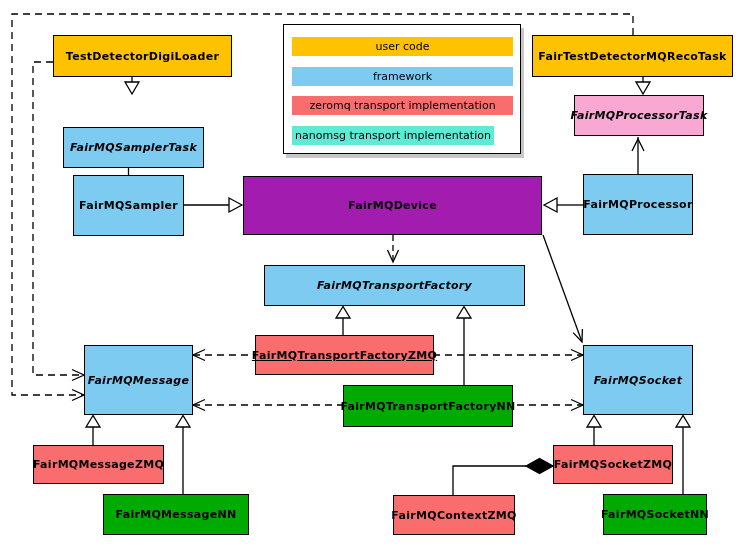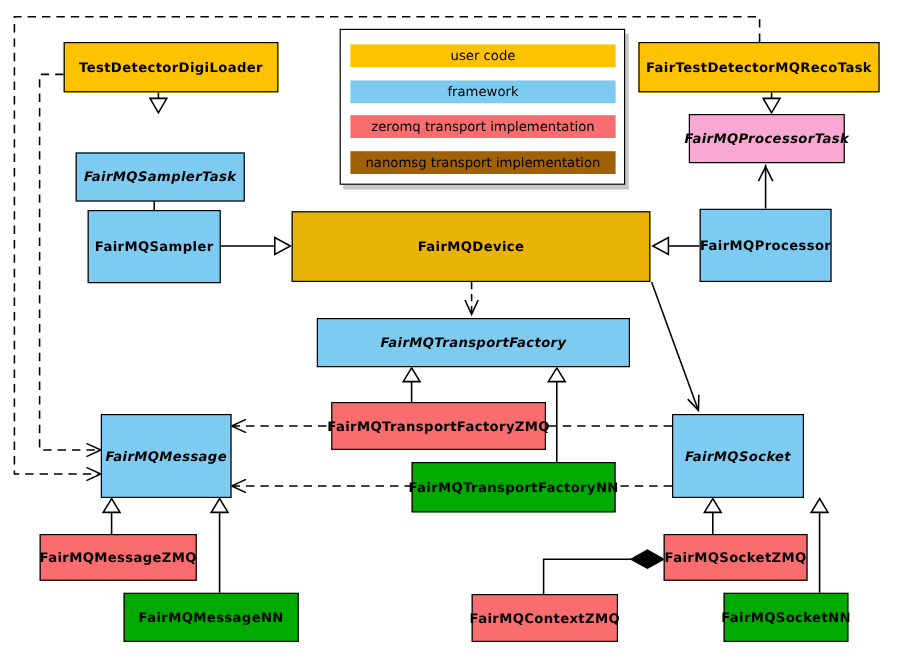--- a/index.html
+++ b/index.html
@@ -141,34 +141,34 @@
       <polygon points="526,466 539.5,458.5 553,466 539.5,473.5" fill="#000"></polygon>
     </g>
   </svg>
 
   <div id="nodes-layer">
       <div class="node" style="left: 53px; top: 35px; width: 179px; height: 42px; background: rgb(255, 194, 0);">TestDetectorDigiLoader</div>
       <div class="node" style="left: 532px; top: 35px; width: 201px; height: 42px; background: rgb(255, 194, 0);">FairTestDetectorMQRecoTask</div>
       <div class="node abstract" style="left: 63px; top: 95px; width: 141px; height: 41px; background: rgb(125, 203, 241); margin-top: 32px;">FairMQSamplerTask</div>
       <div class="node abstract" style="left: 574px; top: 95px; width: 130px; height: 41px; background: #f9a8d4;">FairMQProcessorTask</div>
       <div class="node" style="left: 73px; top: 175px; width: 111px; height: 61px; background: rgb(125, 203, 241);">FairMQSampler</div>
-      <div class="node" style="left: 243px; top: 176px; width: 299px; height: 59px; background: #eab308;">FairMQDevice</div>
+      <div class="node" style="left: 243px; top: 176px; width: 299px; height: 59px; background: #a21caf;">FairMQDevice</div>
       <div class="node" style="left: 583px; top: 174px; width: 110px; height: 61px; background: rgb(125, 203, 241);">FairMQProcessor</div>
       <div class="node abstract" style="left: 264px; top: 265px; width: 261px; height: 41px; background: rgb(125, 203, 241);">FairMQTransportFactory</div>
-      <div class="node" style="left: 276px; top: 335px; width: 179px; height: 40px; background: rgb(249, 109, 110);">FairMQTransportFactoryZMQ</div>
+      <div class="node" style="left: 255px; top: 335px; width: 179px; height: 40px; background: rgb(249, 109, 110); text-decoration: underline;">FairMQTransportFactoryZMQ</div>
       <div class="node" style="left: 343px; top: 385px; width: 170px; height: 42px; background: rgb(0, 170, 0);">FairMQTransportFactoryNN</div>
       <div class="node abstract" style="left: 84px; top: 345px; width: 109px; height: 70px; background: rgb(125, 203, 241); font-style: italic;">FairMQMessage</div>
-      <div class="node abstract" style="left: 560px; top: 345px; width: 110px; height: 70px; background: rgb(125, 203, 241);">FairMQSocket</div>
+      <div class="node abstract" style="left: 583px; top: 345px; width: 110px; height: 70px; background: rgb(125, 203, 241);">FairMQSocket</div>
       <div class="node" style="left: 33px; top: 445px; width: 131px; height: 39px; background: rgb(249, 109, 110);">FairMQMessageZMQ</div>
       <div class="node" style="left: 103px; top: 494px; width: 146px; height: 41px; background: rgb(0, 170, 0);">FairMQMessageNN</div>
       <div class="node" style="left: 553px; top: 445px; width: 120px; height: 39px; background: rgb(249, 109, 110);">FairMQSocketZMQ</div>
       <div class="node" style="left: 603px; top: 494px; width: 104px; height: 41px; background: rgb(0, 170, 0);">FairMQSocketNN</div>
       <div class="node" style="left: 393px; top: 495px; width: 122px; height: 40px; background: rgb(249, 109, 110);">FairMQContextZMQ</div>
     </div>
 
   <div id="legend-box" style="left: 265px; top: 24px; width: 238px; height: 130px; margin-left: 18px;">
       <div class="legend-bar" style="left: 8px; top: 12px; width: 221px; height: 19px; background: rgb(255, 194, 0);">user code</div>
       <div class="legend-bar" style="left: 8px; top: 71px; width: 221px; height: 19px; background: rgb(249, 109, 110);">zeromq transport implementation</div>
       <div class="legend-bar" style="left: 8px; top: 42px; width: 221px; height: 19px; background: rgb(125, 203, 241);">framework</div>
-      <div class="legend-bar" style="left: 8px; top: 101px; width: 221px; height: 19px; background: #a16207;">nanomsg transport implementation</div>
+      <div class="legend-bar" style="left: 8px; top: 101px; width: 202px; height: 19px; background: #5eead4;">nanomsg transport implementation</div>
     </div>
 
 </div>
 
 </body></html>

